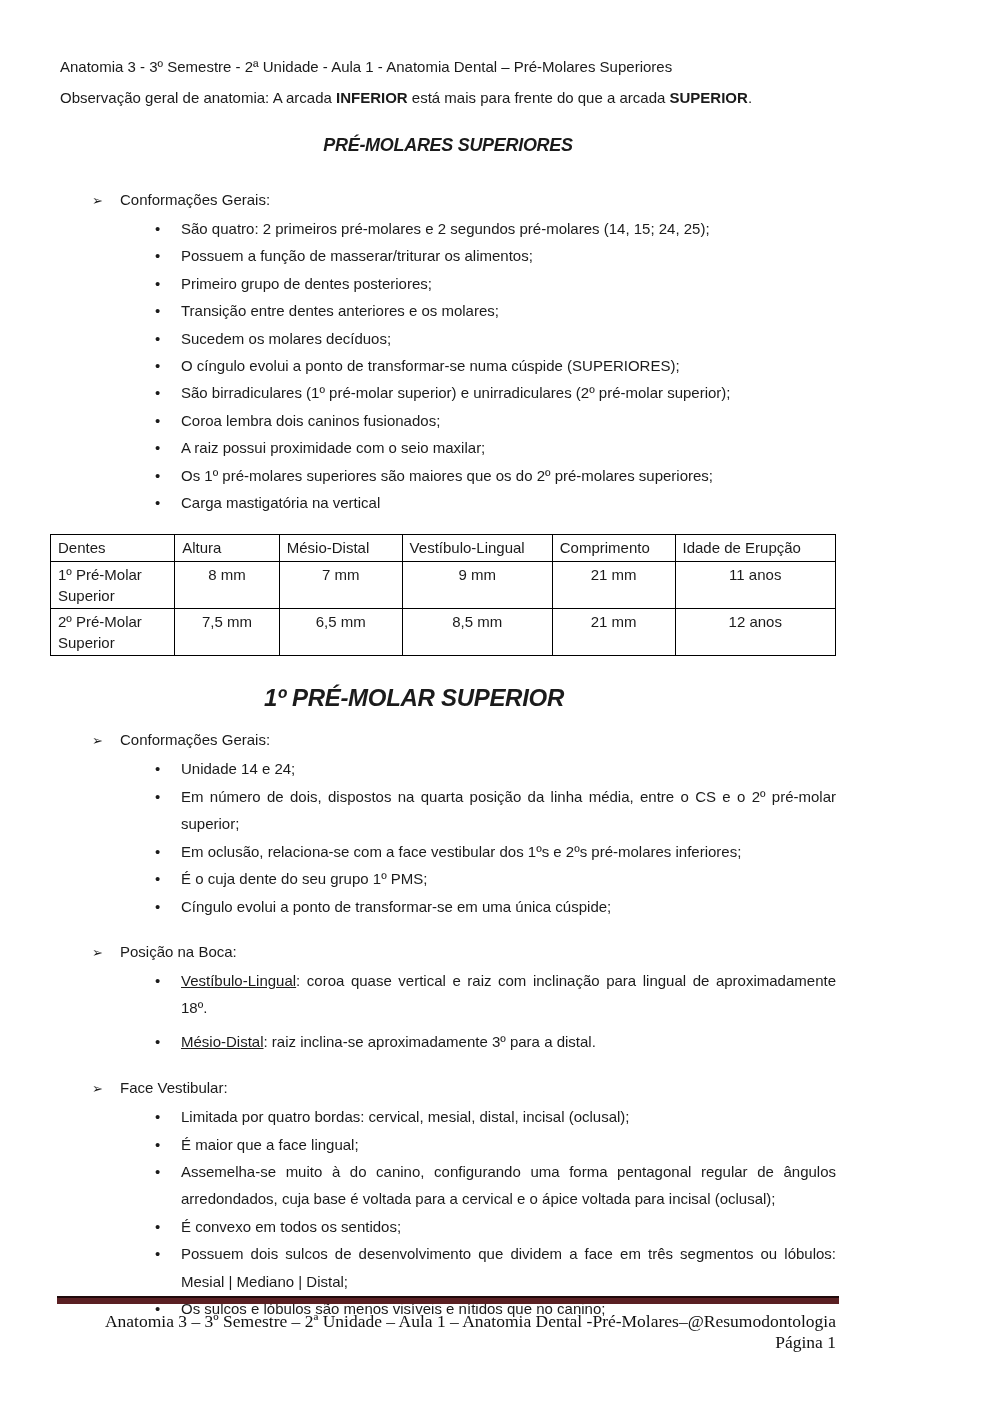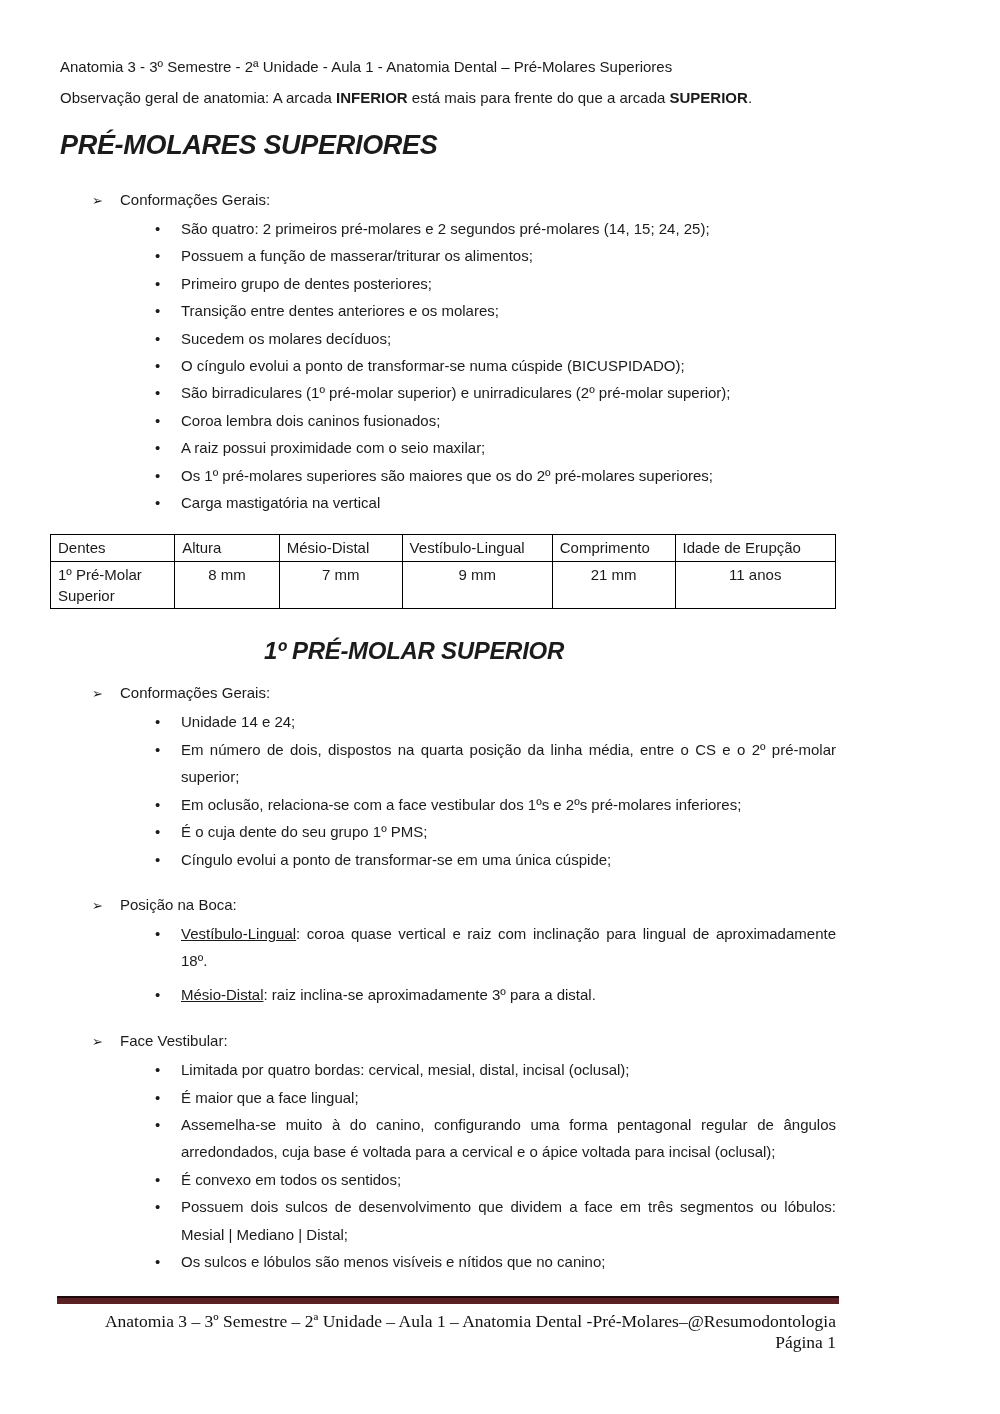--- a/index.html
+++ b/index.html
@@ -11,22 +11,22 @@
     color:#1b1b1b;
     overflow:hidden;
   }
   .content { padding:0 60px; }
 
   .header-line { padding-top:57px; font-size:15px; line-height:20px; }
   .observation { margin-top:11px; font-size:15px; line-height:20px; }
   .observation b { font-weight:bold; }
 
   .doc-title {
-    margin-top:20px; 
-    font-size:27px; font-weight:bold; font-style:italic;
+    margin-top:20px; text-align:center;
+    font-size:18px; font-weight:bold; font-style:italic;
     letter-spacing:-0.3px; line-height:34px;
   }
 
   .section-heading {
     display:flex; align-items:baseline;
     margin-left:32px; font-size:15px; line-height:27px;
   }
   .section-heading .arrow { flex:0 0 28px; font-size:13px; }
 
   .bullet-list { margin:1px 0 0 0; }
@@ -115,21 +115,21 @@
       <div class="bullet-item">
           <span class="dot">•</span>
           <span class="bullet-text">Transição entre dentes anteriores e os molares;</span>
         </div>
       <div class="bullet-item">
           <span class="dot">•</span>
           <span class="bullet-text">Sucedem os molares decíduos;</span>
         </div>
       <div class="bullet-item">
           <span class="dot">•</span>
-          <span class="bullet-text">O cíngulo evolui a ponto de transformar-se numa cúspide (BICUSPIDADO);</span>
+          <span class="bullet-text">O cíngulo evolui a ponto de transformar-se numa cúspide (SUPERIORES);</span>
         </div>
       <div class="bullet-item">
           <span class="dot">•</span>
           <span class="bullet-text">São birradiculares (1º pré-molar superior) e unirradiculares (2º pré-molar superior);</span>
         </div>
       <div class="bullet-item">
           <span class="dot">•</span>
           <span class="bullet-text">Coroa lembra dois caninos fusionados;</span>
         </div>
       <div class="bullet-item">
@@ -157,20 +157,28 @@
         <th class="cw5">Idade de Erupção</th>
       </tr>
       <tr>
         <td class="first">1º Pré-Molar Superior</td>
         <td>8 mm</td>
         <td>7 mm</td>
         <td>9 mm</td>
         <td>21 mm</td>
         <td>11 anos</td>
       </tr>
+      <tr>
+        <td class="first">2º Pré-Molar Superior</td>
+        <td>7,5 mm</td>
+        <td>6,5 mm</td>
+        <td>8,5 mm</td>
+        <td>21 mm</td>
+        <td>12 anos</td>
+      </tr>
     </tbody>
       </table>
 
     <div class="sub-title mt-title2">1º PRÉ-MOLAR SUPERIOR</div>
 
     <div class="section-heading mt-h2">
       <span class="arrow">➢</span>
       <span>Conformações Gerais:</span>
     </div>
     <div class="bullet-list">

